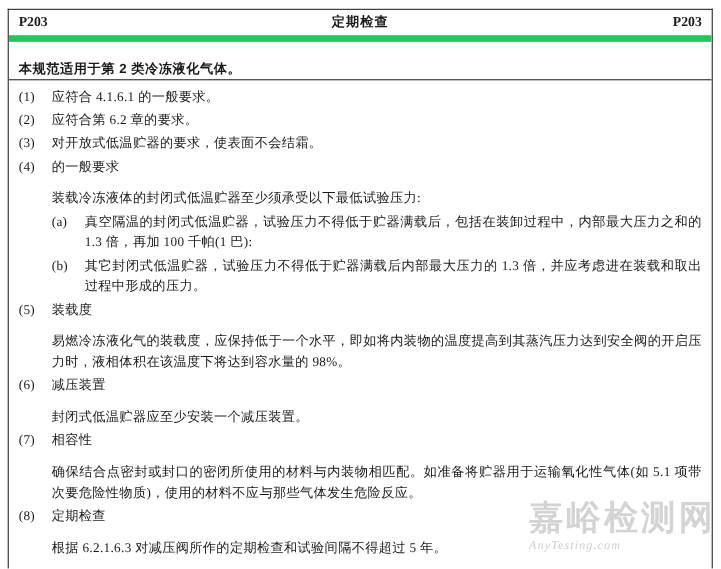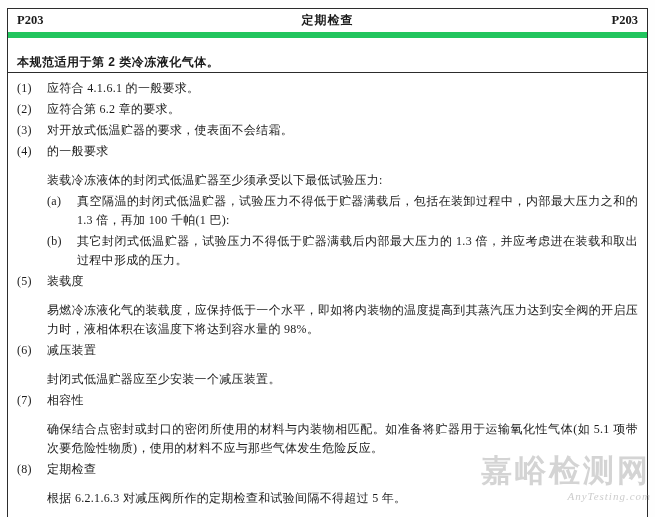--- a/index.html
+++ b/index.html
@@ -94,21 +94,21 @@
     font-size: 12px;
     line-height: 18px;
     height: 30px;
     overflow: hidden;
   }
   
   .watermark {
     position: absolute;
     right: 4px;
     top: 455px;
-    text-align: right;
+    text-align: left;
     pointer-events: none;
     z-index: 6;
   }
   .wm1 {
     font-family: "Liberation Sans", "DejaVu Sans", sans-serif;
     font-weight: bold;
     font-size: 31px;
     line-height: 32px;
     letter-spacing: 3px;
     color: rgba(176,176,176,0.55);

